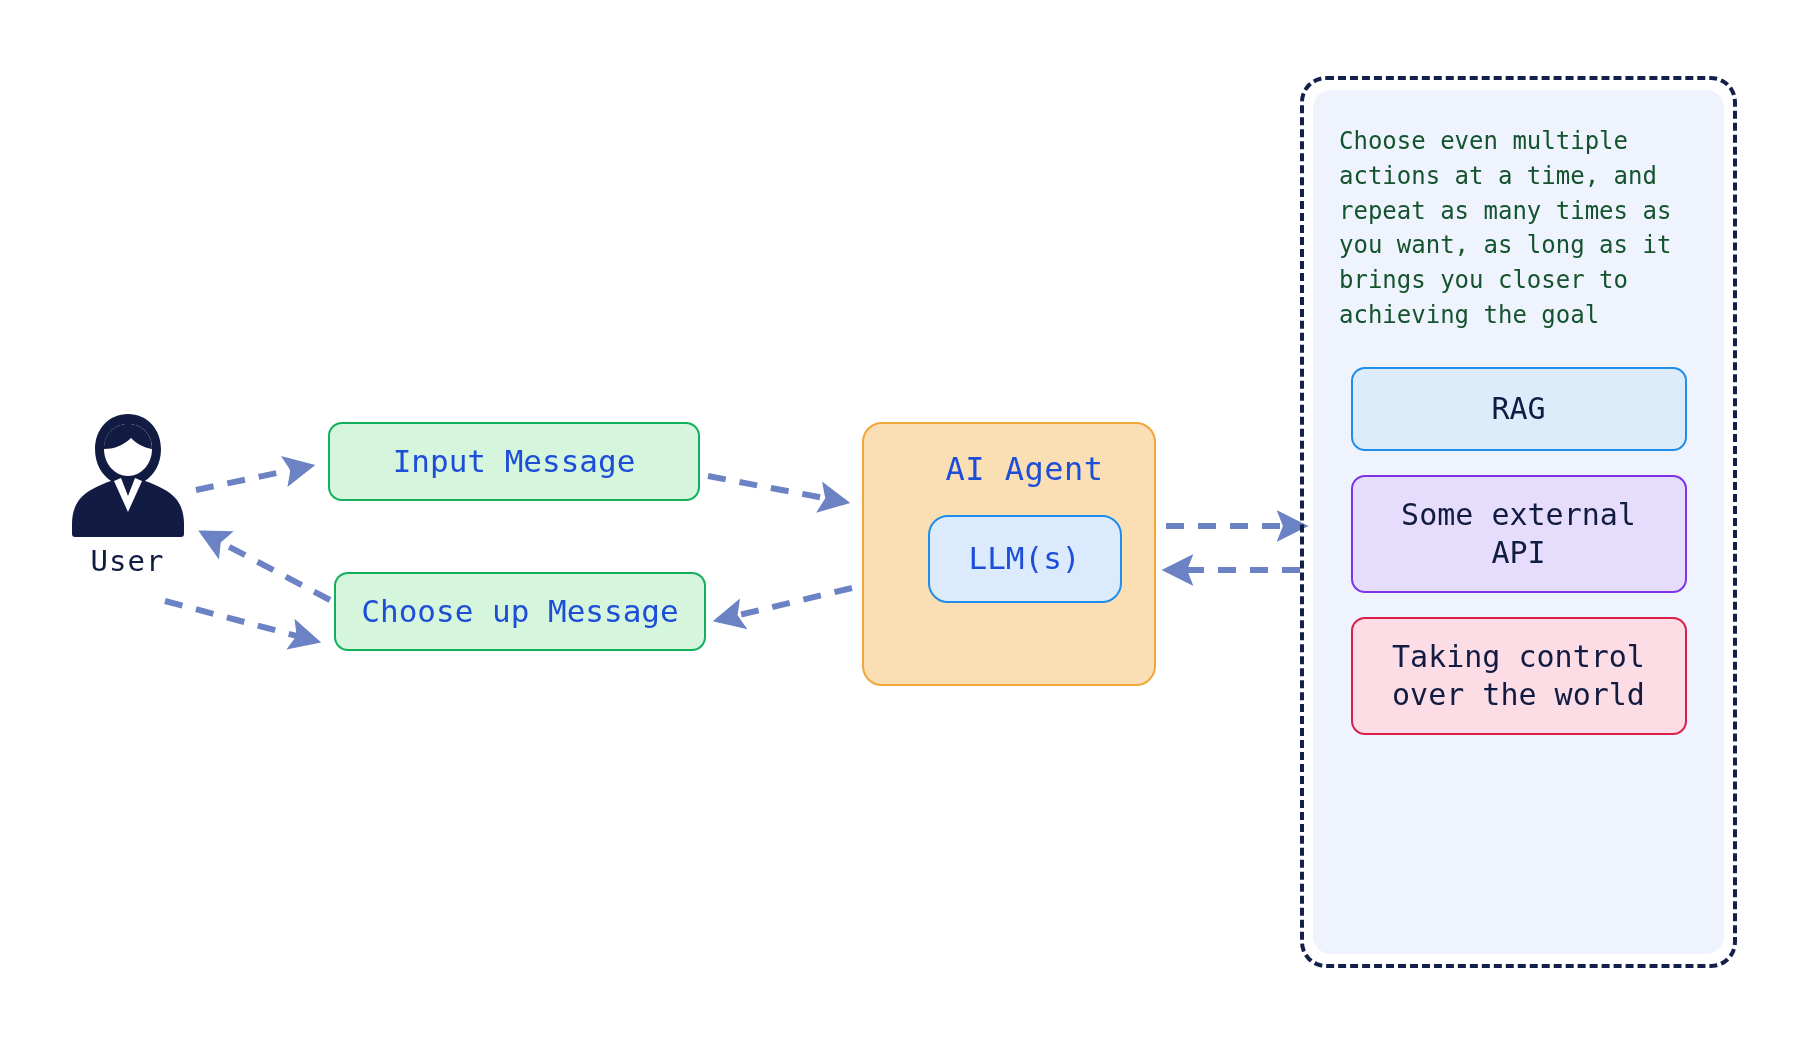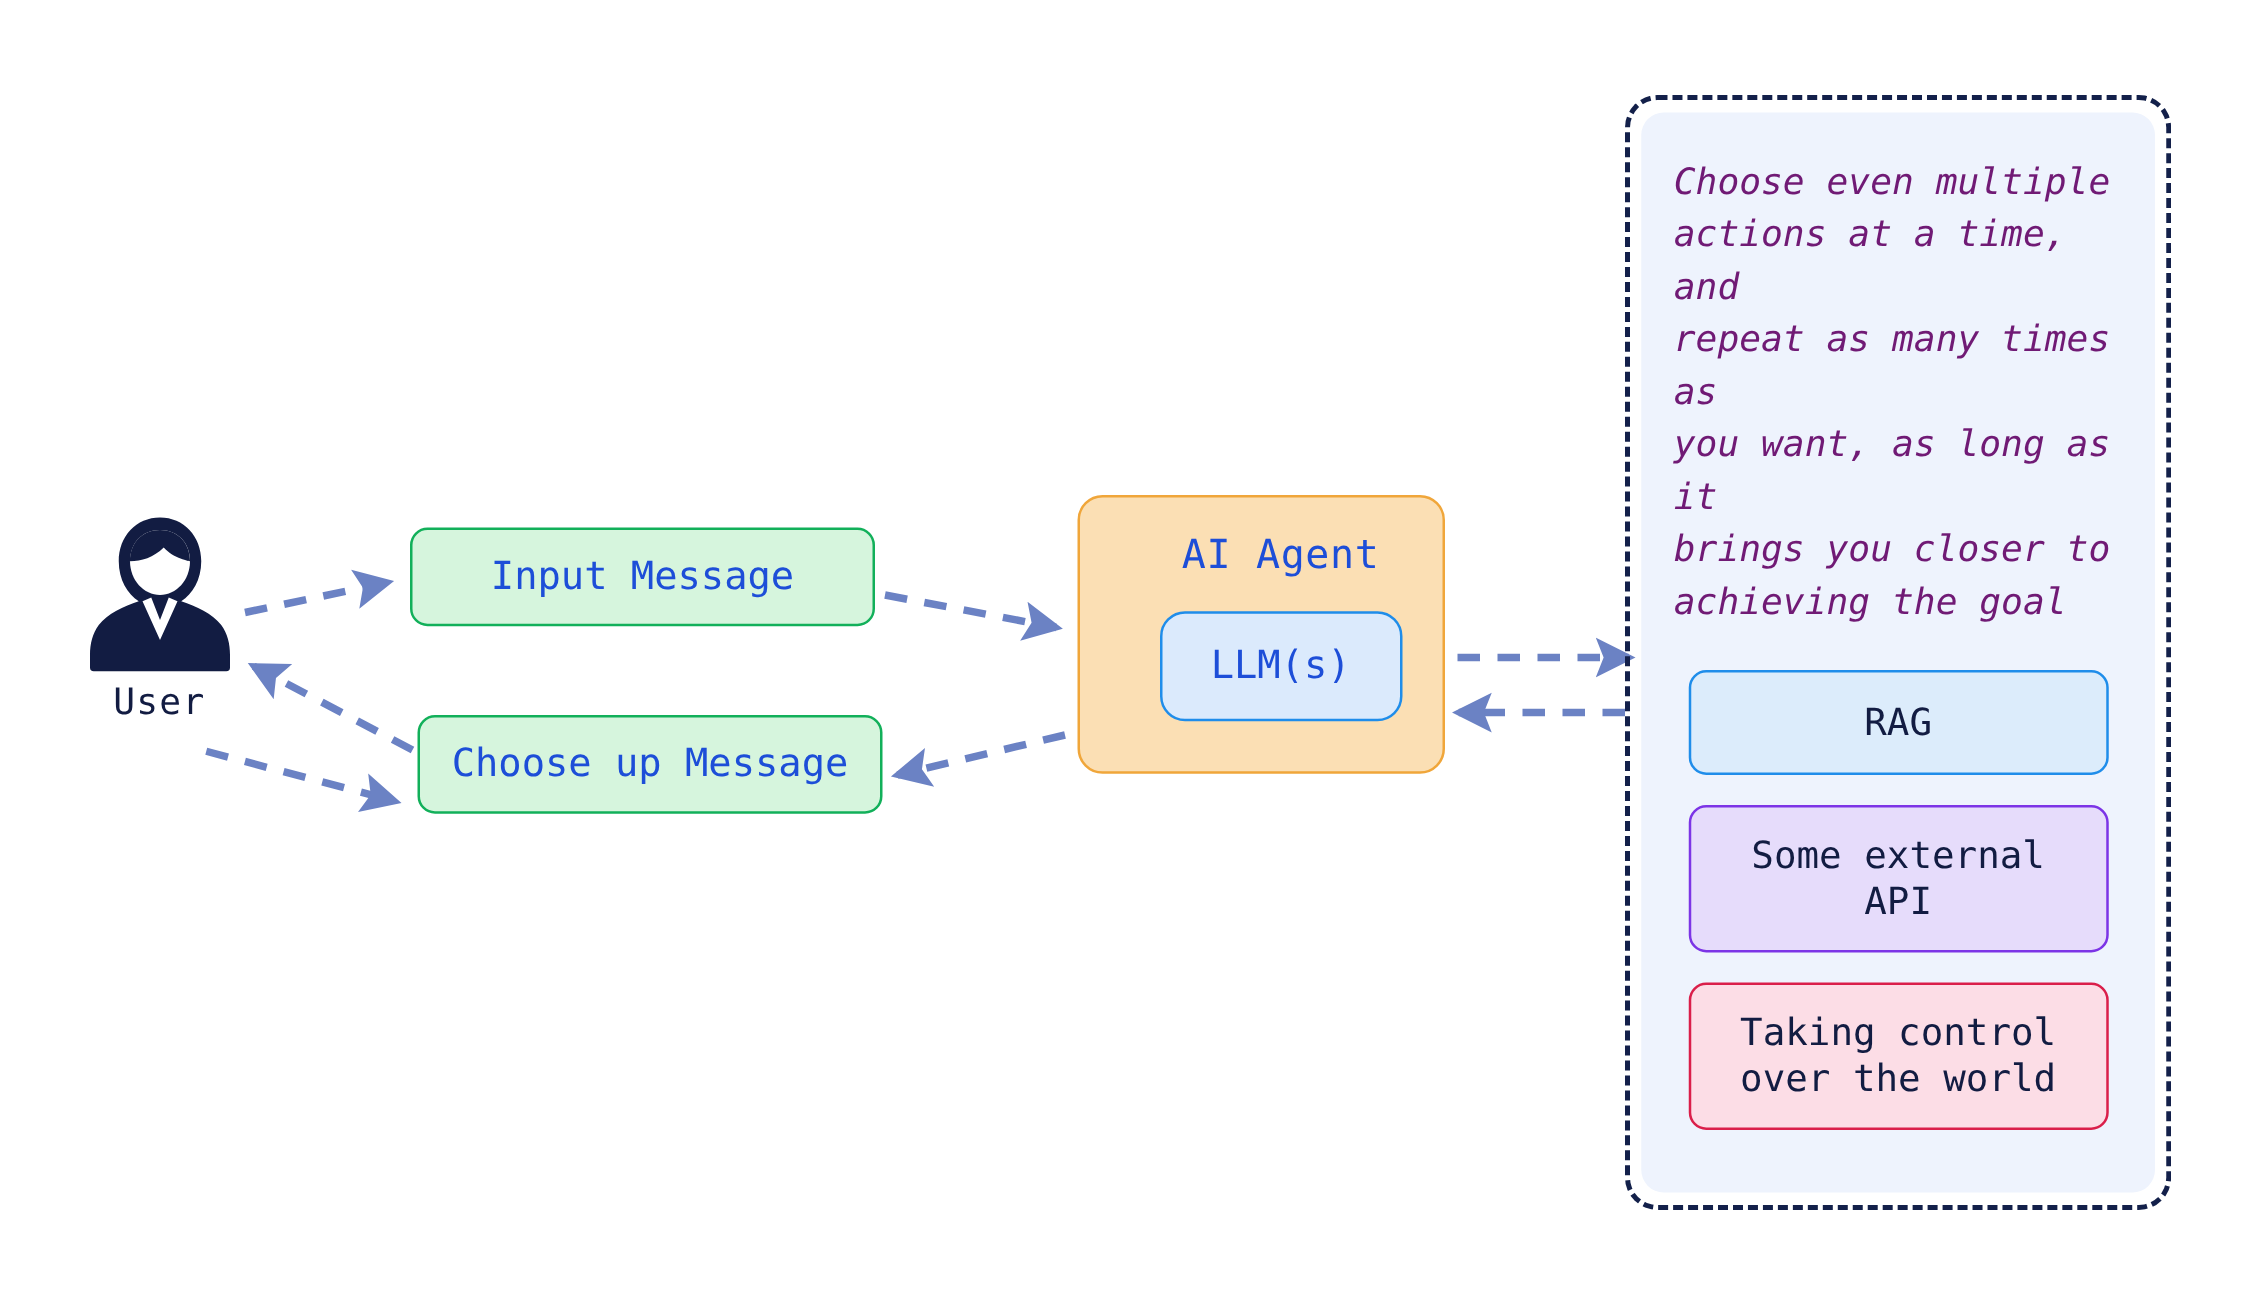--- a/index.html
+++ b/index.html
@@ -58,21 +58,21 @@
   .green-box {
     background: #d6f5dd;
     border: 2.5px solid #12b05a;
     border-radius: 14px;
     font-size: 31px;
   }
   #input-message  { left: 328px; top: 422px; width: 372px; height: 79px; }
   #followup-message { left: 334px; top: 572px; width: 372px; height: 79px; }
 
   #ai-agent {
-    left: 862px; top: 396px; width: 294px; height: 223px;
+    left: 862px; top: 422px; width: 294px; height: 264px;
     background: #fbdfb4;
     border: 2px solid #f0a63a;
     border-radius: 20px;
     flex-direction: column;
     justify-content: flex-start;
     padding-top: 26px;
     padding-left: 31px;
   }
   #ai-agent-title { font-size: 32px; letter-spacing: 0.5px; }
   #llm-box {
@@ -104,26 +104,25 @@
     left: 1313px;
     top: 90px;
     width: 411px;
     height: 864px;
     box-sizing: border-box;
     background: #eef3fd;
     border-radius: 18px;
     padding: 34px 26px 30px 26px;
   }
   #actions-note {
-    font-size: 29px;
+    font-size: 24px;
     line-height: 1.45;
-    color: #701a75;
+    color: #14532d;
     white-space: pre-line;
     margin-bottom: 34px;
-    font-style: italic;
   }
   .action-box {
     position: relative;
     box-sizing: border-box;
     margin: 0 auto 24px auto;
     width: 336px;
     border-radius: 14px;
     display: flex;
     align-items: center;
     justify-content: center;

